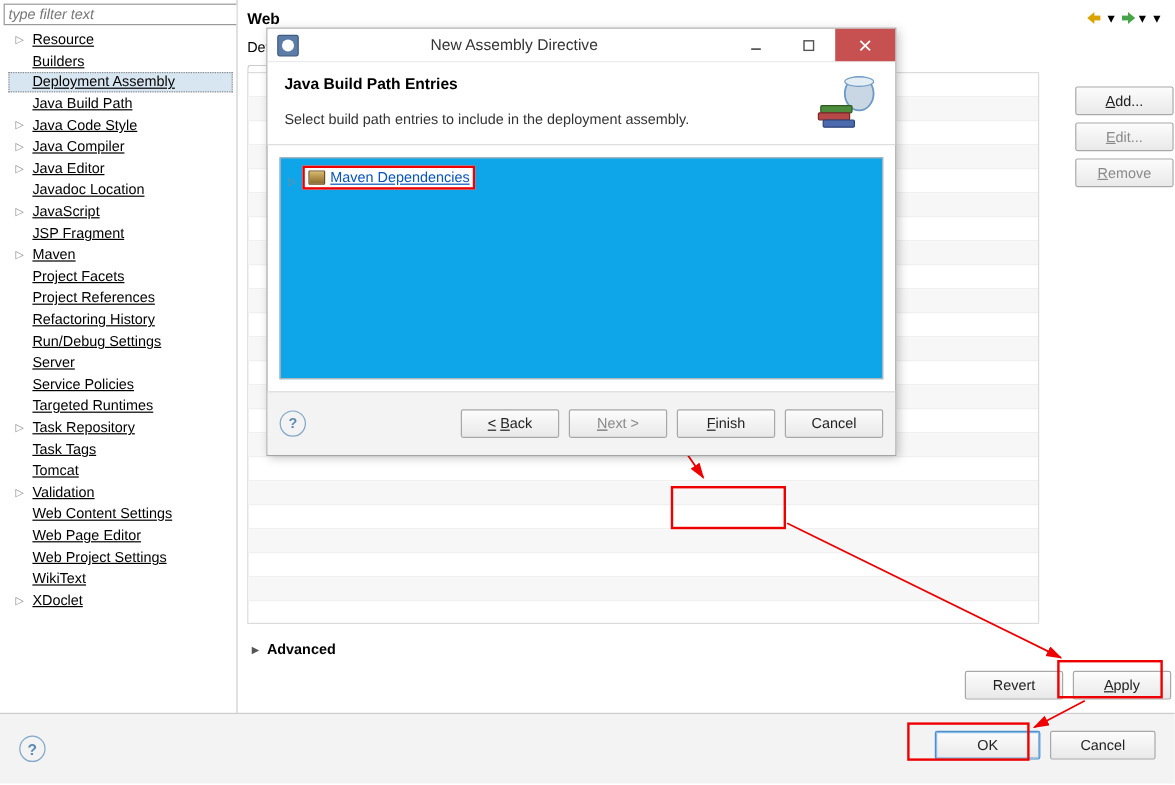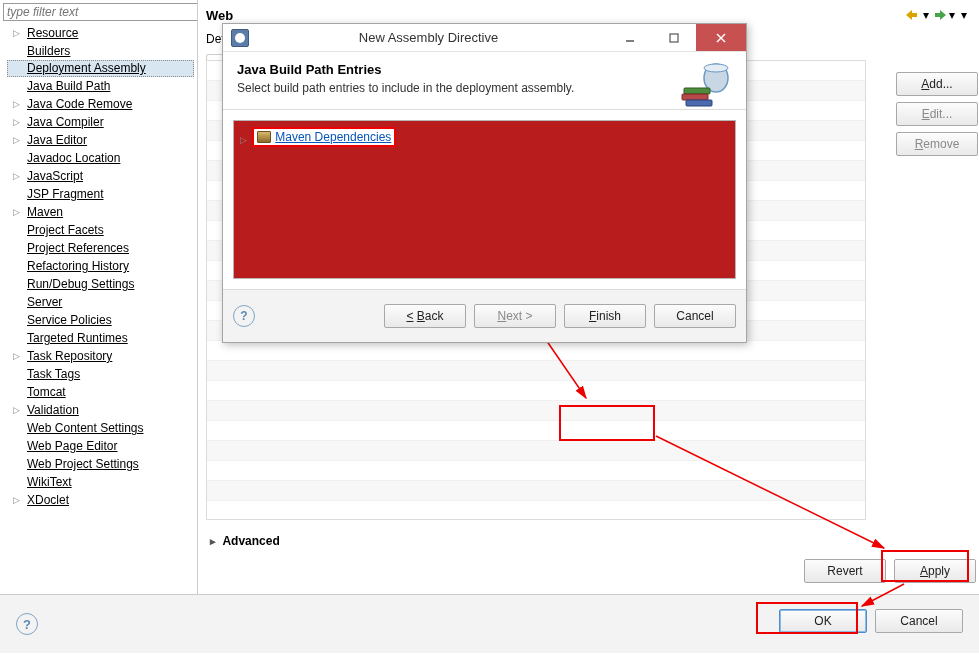--- a/index.html
+++ b/index.html
@@ -45,26 +45,26 @@
   .dialog-titlebar { height: 28px; background: #fff; display: flex; align-items: center; position: relative; border-bottom: 1px solid #e5e5e5; }
   .dialog-icon { width: 18px; height: 18px; margin-left: 8px; background: #5b7da8; border: 1px solid #3e5a7c; border-radius: 2px; position: relative; }
   .dialog-icon::after { content: ""; position: absolute; inset: 3px; background: #fff; border-radius: 50%; }
   .dialog-title { flex: 1; text-align: center; font-size: 13px; color: #333; }
   .title-buttons { display: flex; height: 100%; }
   .title-btn { width: 44px; display: flex; align-items: center; justify-content: center; color: #555; }
   .title-btn.close { background: #c75050; color: #fff; width: 50px; }
   .title-btn.close svg { stroke: #fff; }
   
   .dialog-header { padding: 10px 14px 14px; background: #fff; position: relative; border-bottom: 1px solid #ddd; }
-  .dialog-header-title { font-weight: bold; font-size: 13px; margin-bottom: 4px; }
+  .dialog-header-title { font-weight: bold; font-size: 13px; margin-bottom: 15px; }
   .dialog-header-desc { font-size: 12px; color: #333; }
   .header-image { position: absolute; right: 12px; top: 8px; width: 56px; height: 50px; }
   
   .dialog-body { padding: 10px; }
-  .tree-box { border: 1px solid #b5b5b5; background: #b91c1c; height: 159px; padding: 6px; }
+  .tree-box { border: 1px solid #b5b5b5; background: #0ea5e9; height: 185px; padding: 6px; }
   .tree-entry { display: inline-flex; align-items: center; gap: 4px; padding: 1px 3px; border: 2px solid #e00; background: #fff; }
   .tree-entry-wrap::before { content: "▷"; font-size: 9px; color: #888; margin-right: 2px; }
   .lib-icon { width: 14px; height: 12px; background: linear-gradient(#d9b96b,#8a6a2b); border: 1px solid #6b4f1c; border-radius: 1px; display: inline-block; }
   .tree-entry-label { color: #0754ba; text-decoration: underline; }
   
   .dialog-footer { padding: 14px 10px; border-top: 1px solid #ddd; background: #f3f3f3; display: flex; align-items: center; gap: 8px; }
   .help-small { width: 22px; height: 22px; border: 1.5px solid #7fa6c9; border-radius: 50%; display: flex; align-items: center; justify-content: center; color: #5b8ab5; font-weight: bold; margin-right: auto; }
   
   .btn { height: 24px; min-width: 82px; padding: 0 10px; background: linear-gradient(#fcfcfc,#e9e9e9); border: 1px solid #a8a8a8; border-radius: 2px; cursor: default; color: #222; }
   .btn.disabled { color: #8a8a8a; }
@@ -80,21 +80,21 @@
 
 <div class="main-container">
 
   <div class="sidebar">
     <input class="filter-input" placeholder="type filter text" style="">
     <div class="tree" id="tree">
         <div class="tree-item expandable">Resource</div>
         <div class="tree-item">Builders</div>
         <div class="tree-item selected">Deployment Assembly</div>
         <div class="tree-item">Java Build Path</div>
-        <div class="tree-item expandable">Java Code Remove</div>
+        <div class="tree-item expandable">Java Code Style</div>
         <div class="tree-item expandable">Java Compiler</div>
         <div class="tree-item expandable">Java Editor</div>
         <div class="tree-item">Javadoc Location</div>
         <div class="tree-item expandable">JavaScript</div>
         <div class="tree-item">JSP Fragment</div>
         <div class="tree-item expandable">Maven</div>
         <div class="tree-item">Project Facets</div>
         <div class="tree-item">Project References</div>
         <div class="tree-item">Refactoring History</div>
         <div class="tree-item">Run/Debug Settings</div>

